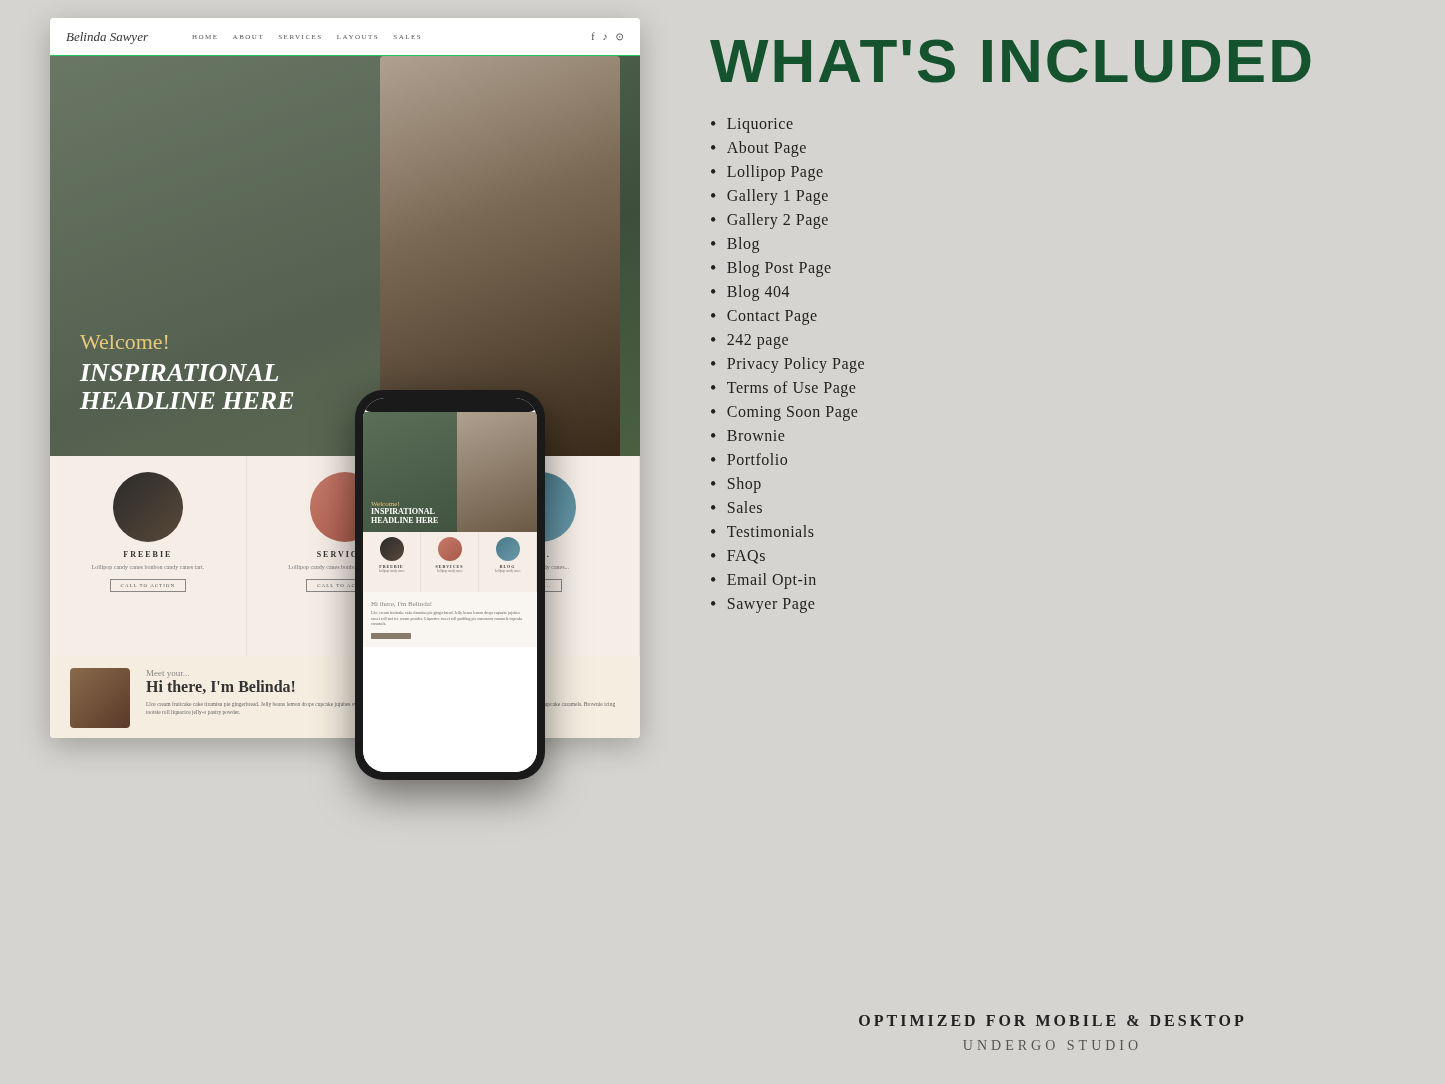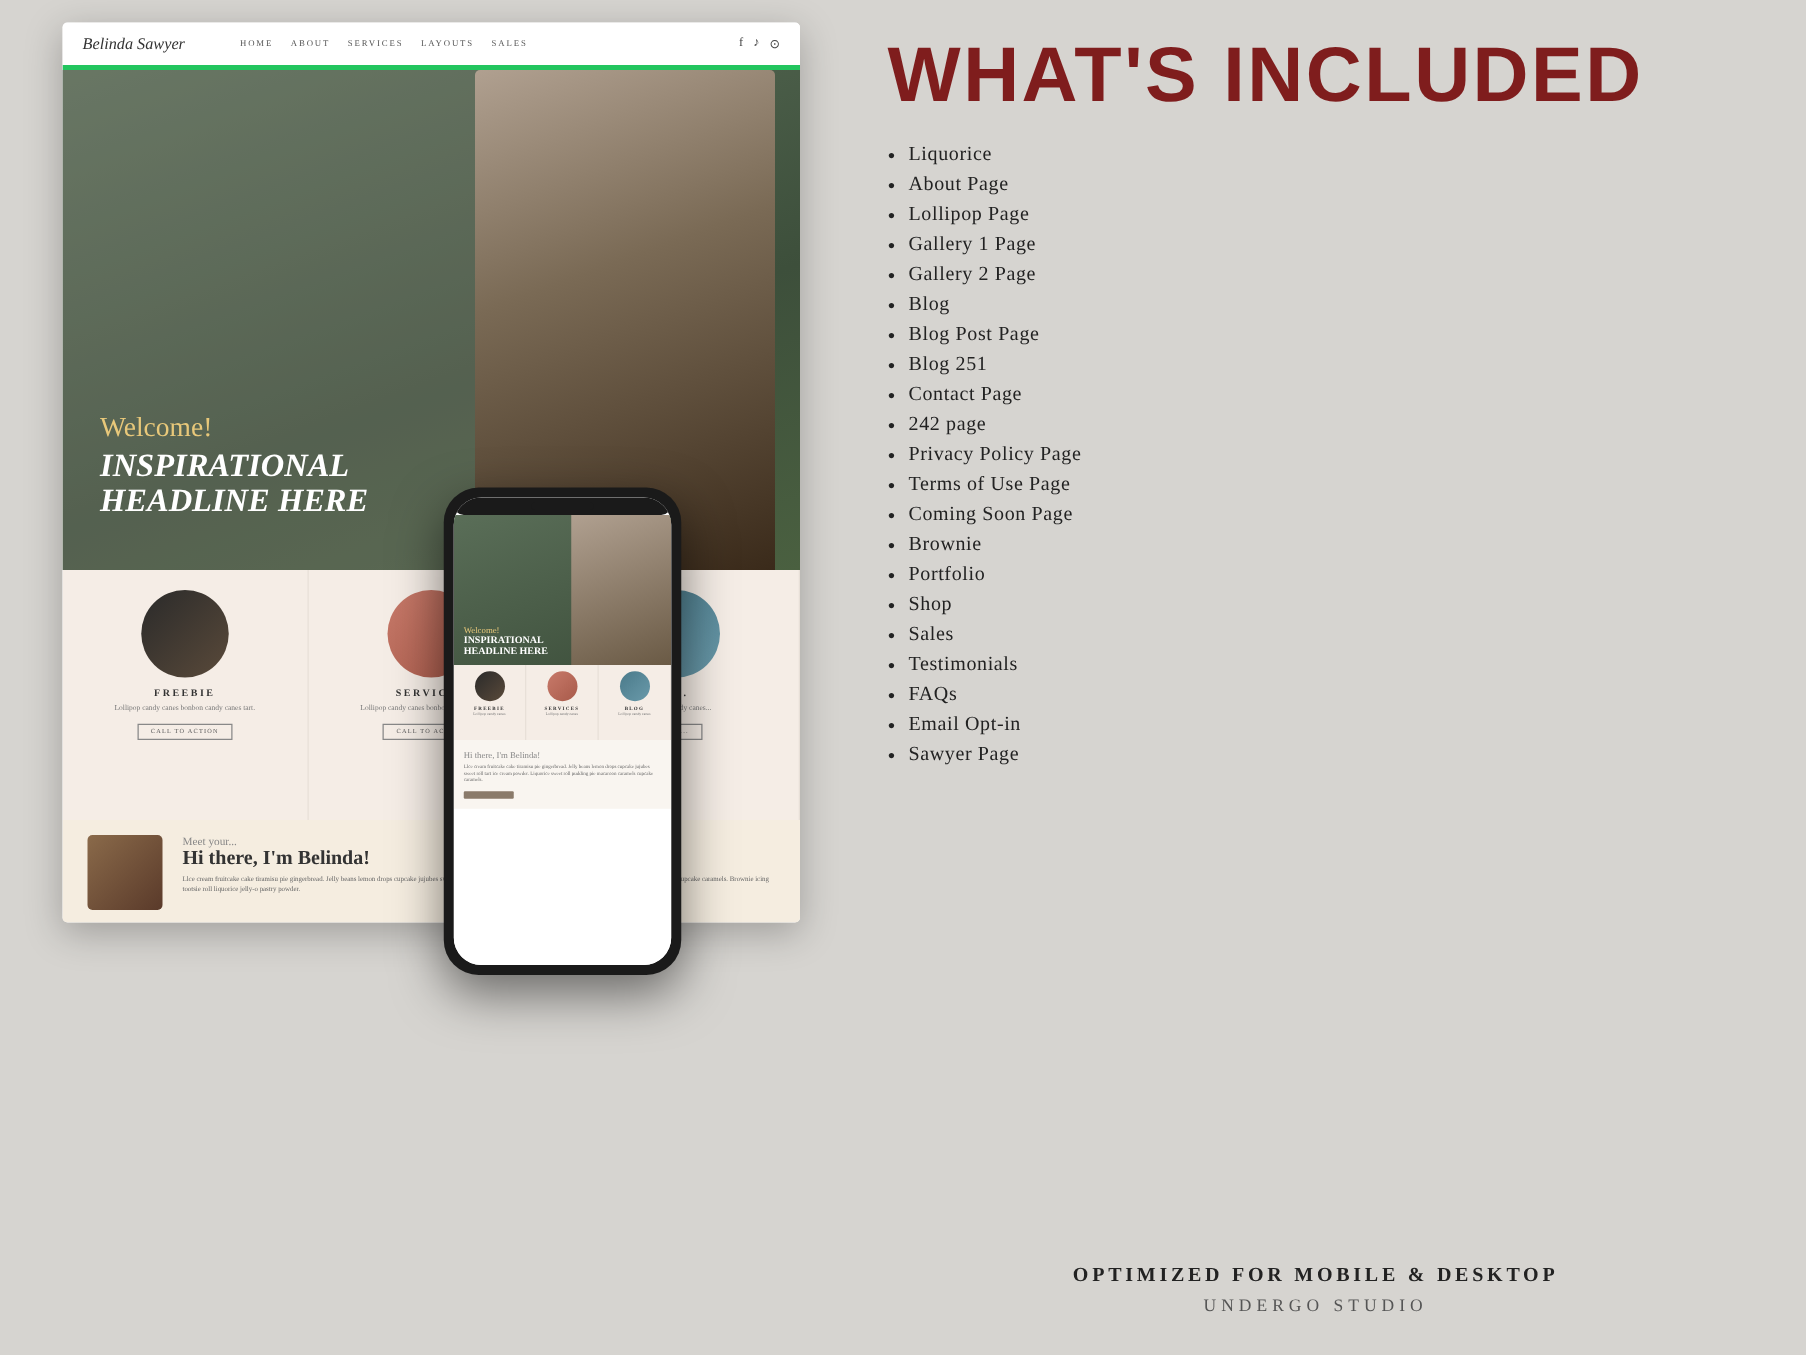--- a/index.html
+++ b/index.html
@@ -33,21 +33,21 @@
       overflow: hidden;
       box-shadow: 0 8px 30px rgba(0,0,0,0.25);
     }
 
     .mockup-nav {
       background: #fff;
       height: 38px;
       display: flex;
       align-items: center;
       padding: 0 16px;
-      border-bottom: 4px solid #22c55e;
+      border-bottom: 1px solid #22c55e;
       gap: 24px;
     }
 
     .mockup-logo {
       font-family: serif;
       font-size: 13px;
       font-style: italic;
       color: #333;
       margin-right: 20px;
     }
@@ -315,21 +315,21 @@
       flex: 1;
       padding: 30px 50px;
       display: flex;
       flex-direction: column;
       justify-content: space-between;
     }
 
     .section-title {
       font-size: 62px;
       font-weight: 900;
-      color: #7f1d1d;
+      color: #14532d;
       letter-spacing: 2px;
       text-transform: uppercase;
       line-height: 1;
       margin-bottom: 20px;
       font-family: 'Arial Black', sans-serif;
     }
 
     .included-list {
       list-style: none;
       columns: 1;
@@ -564,21 +564,21 @@
         <li>
           <span class="bullet">•</span>
           <span>Blog</span>
         </li>
         <li>
           <span class="bullet">•</span>
           <span>Blog Post Page</span>
         </li>
         <li>
           <span class="bullet">•</span>
-          <span>Blog 251</span>
+          <span>Blog 404</span>
         </li>
         <li>
           <span class="bullet">•</span>
           <span>Contact Page</span>
         </li>
         <li>
           <span class="bullet">•</span>
           <span>242 page</span>
         </li>
         <li>

